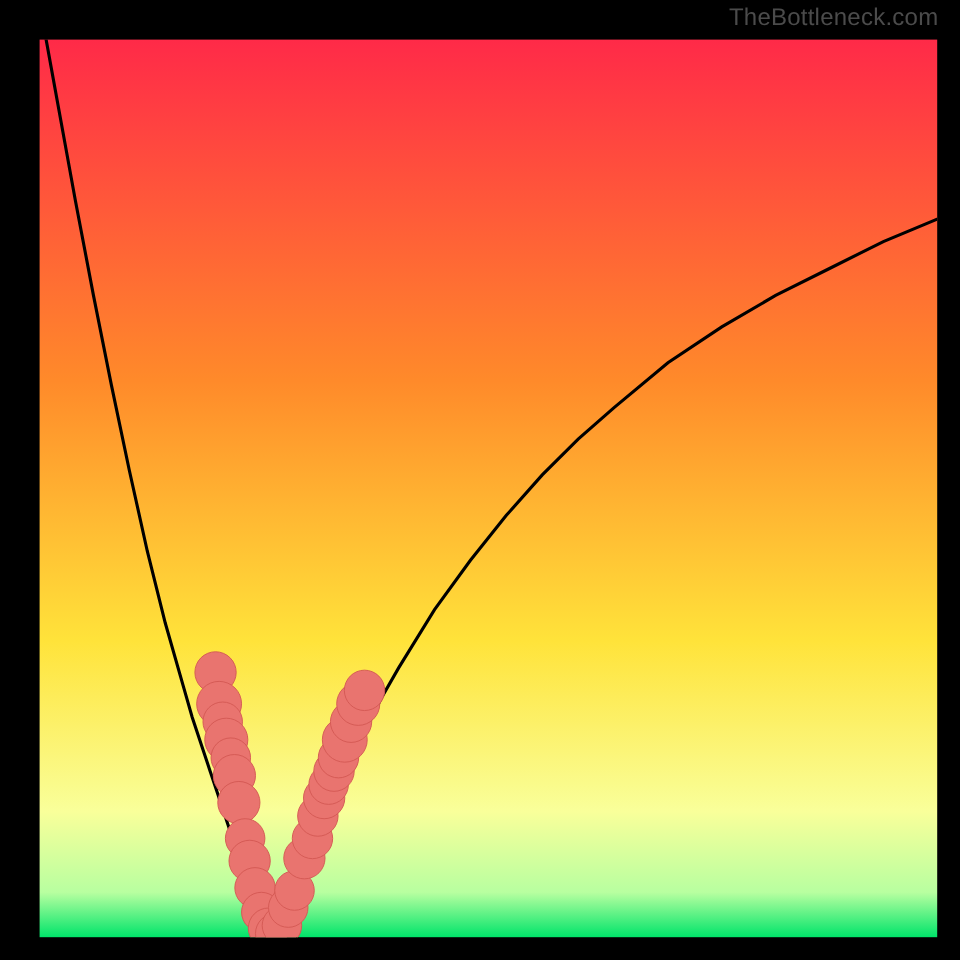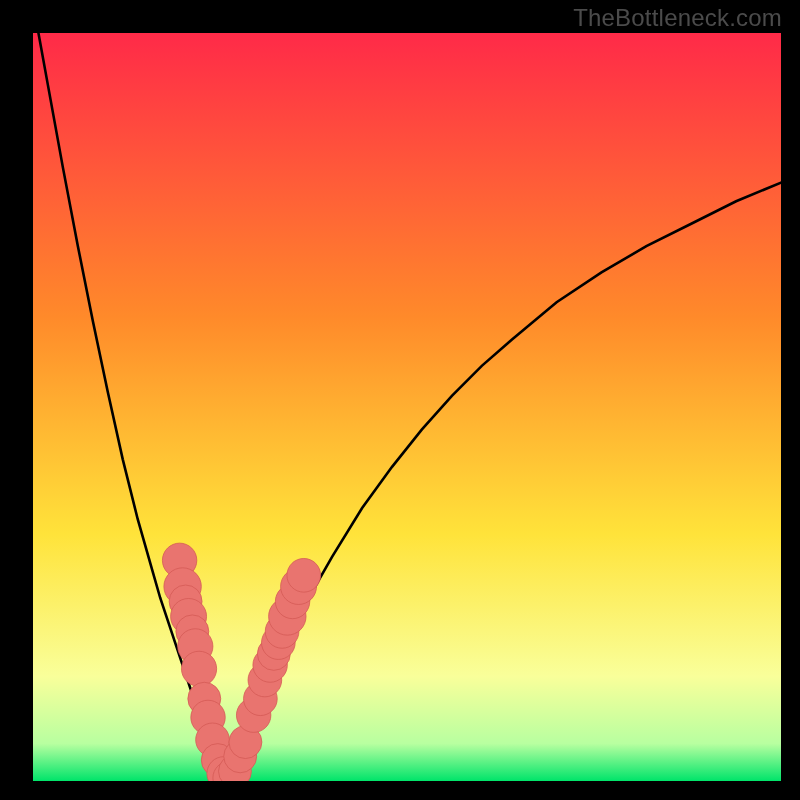--- a/index.html
+++ b/index.html
@@ -17,21 +17,21 @@
     top: 0;
     width: 800px;
     height: 800px;
     background: #000;
   }
   .watermark {
     position: absolute;
     top: 4px;
     right: 18px;
     color: #4b4b4b;
-    font-size: 24px;
+    font-size: 20px;
     font-weight: 500;
     letter-spacing: 0.2px;
     user-select: none;
   }
   svg {
     position: absolute;
     left: 0;
     top: 0;
   }
 </style>

